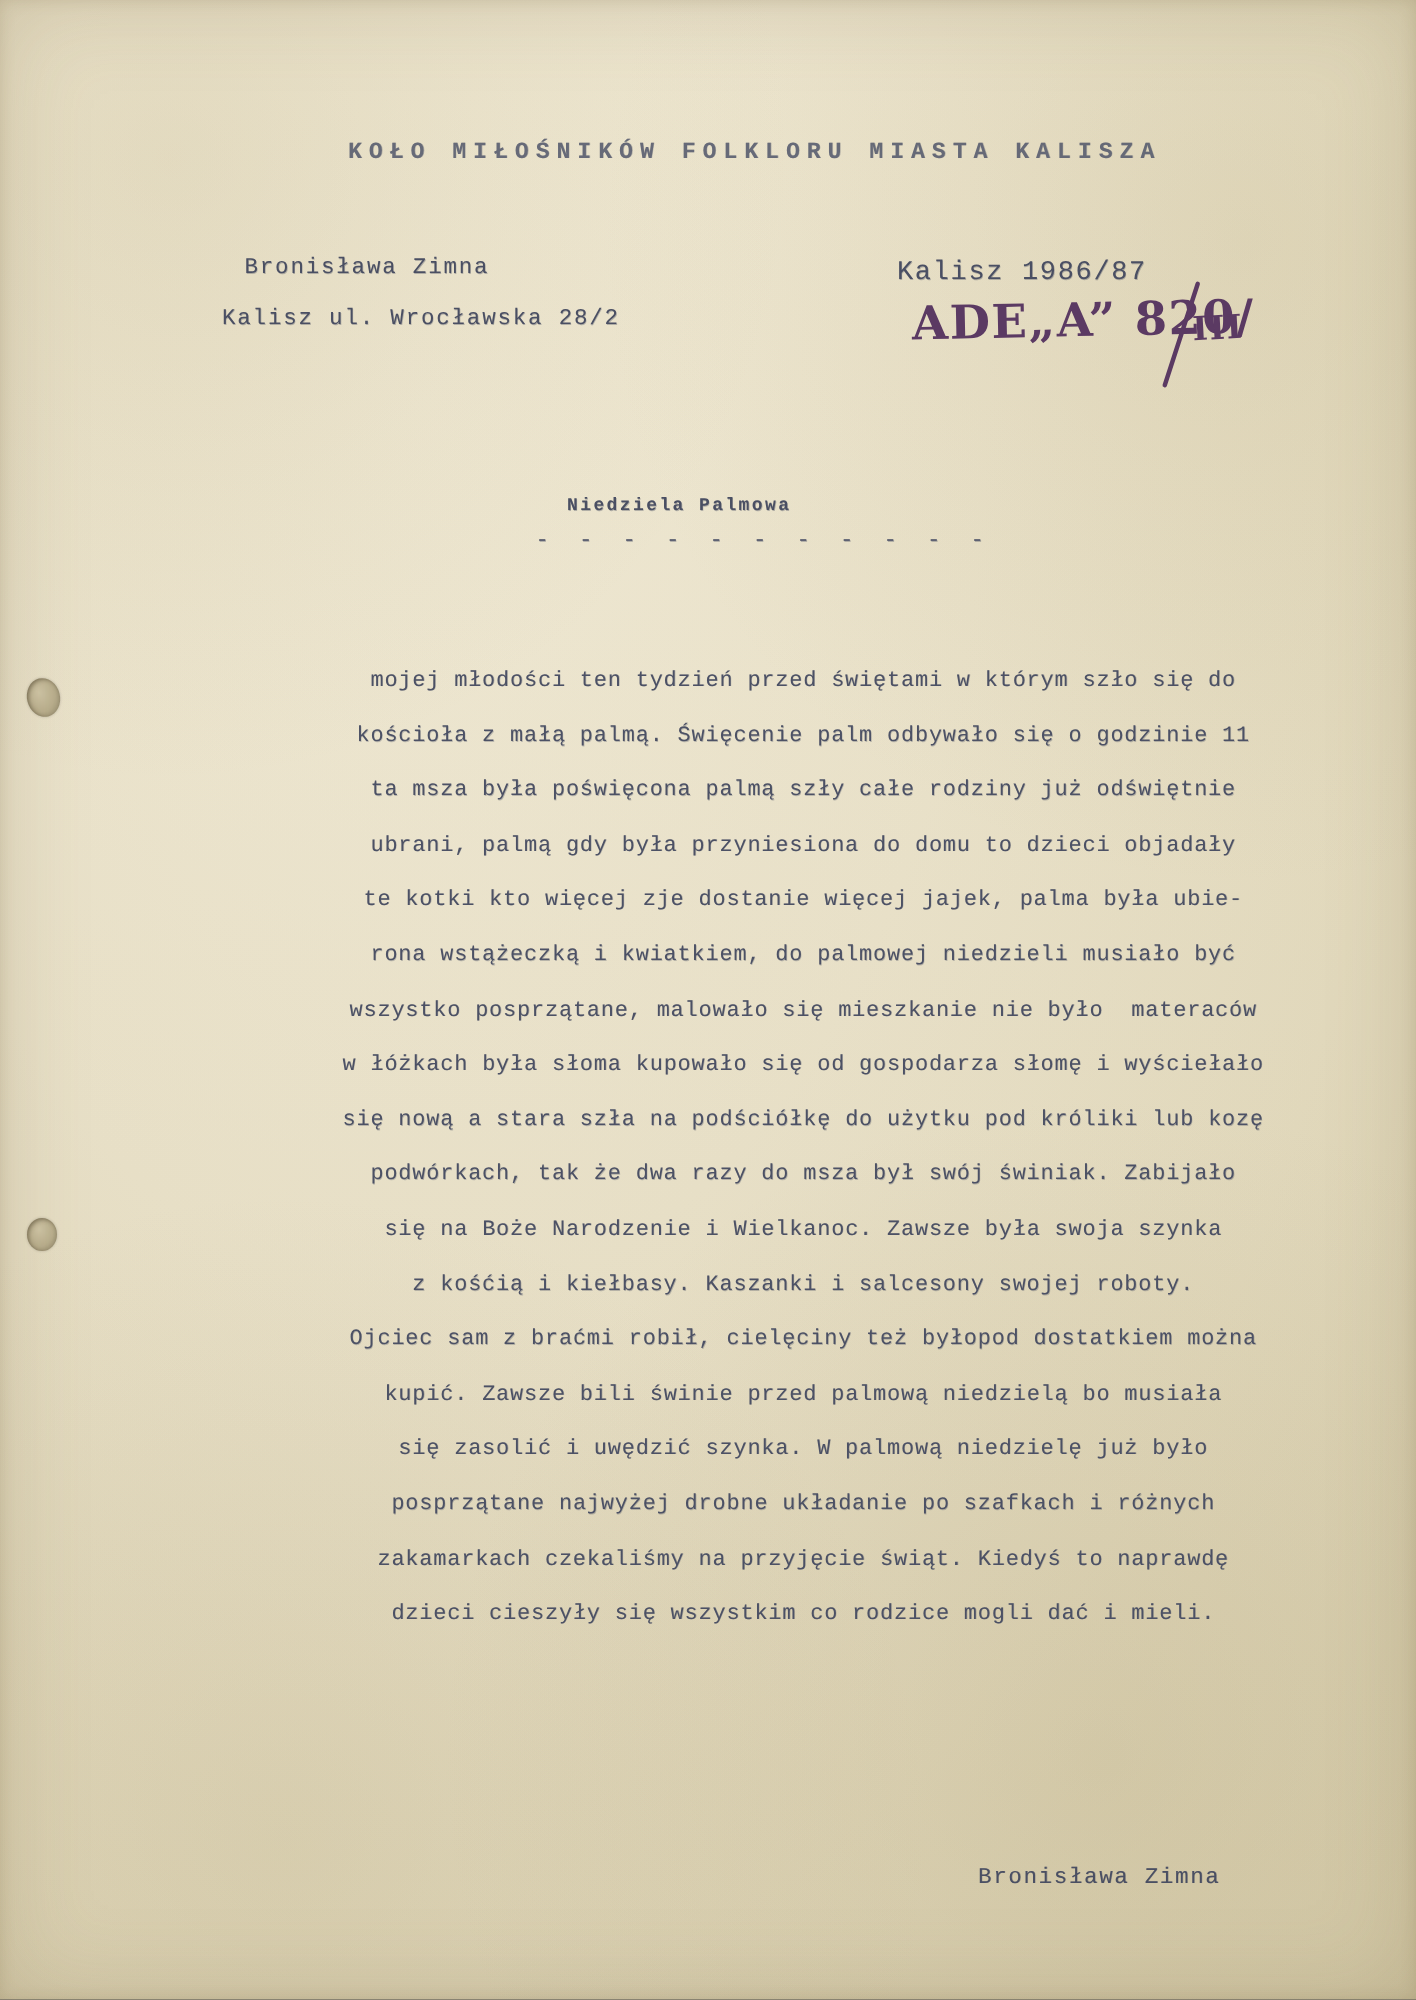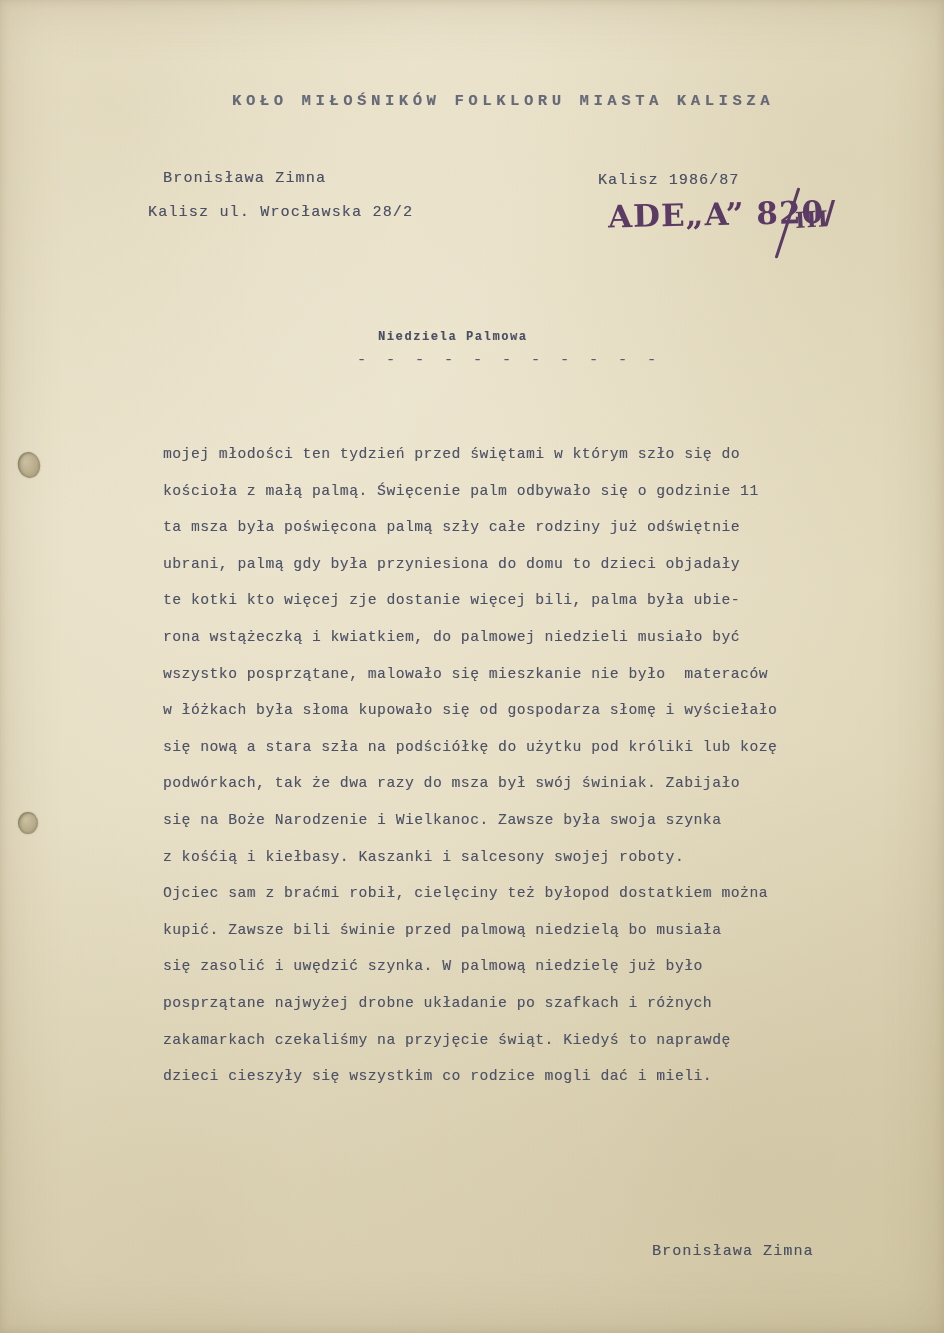--- a/index.html
+++ b/index.html
@@ -11,20 +11,21 @@
     font-family: "Liberation Mono", monospace;
   }
   .page {
     position: relative;
     width: 944px;
     height: 1333px;
     overflow: hidden;
     background:
       radial-gradient(ellipse at 30% 20%, #efe8d2 0%, #eae2c9 40%, #e3dabd 70%, #d9cfae 100%);
     box-sizing: border-box;
+    text-align: center;
   }
   
   .paper-noise {
     position: absolute;
     inset: 0;
     pointer-events: none;
     background:
       radial-gradient(circle at 12% 8%, rgba(180,165,120,0.18) 0%, rgba(180,165,120,0) 28%),
       radial-gradient(circle at 88% 12%, rgba(175,160,115,0.16) 0%, rgba(175,160,115,0) 30%),
       radial-gradient(circle at 78% 88%, rgba(170,155,110,0.20) 0%, rgba(170,155,110,0) 32%),
@@ -65,21 +66,21 @@
   }
   .sender-addr {
     left: 148px;
     top: 204px;
     font-size: 15px;
     letter-spacing: 1.2px;
   }
   .place-date {
     left: 598px;
     top: 172px;
-    font-size: 15px;
+    font-size: 18px;
     letter-spacing: 1.1px;
   }
   .handwrite {
     position: absolute;
     left: 608px;
     top: 196px;
     font-family: "DejaVu Serif", serif;
     font-size: 31px;
     color: #5b3a63;
     letter-spacing: 1px;
@@ -166,21 +167,21 @@
 
   <div class="tw doc-title">Niedziela Palmowa</div>
 
   <div class="tw title-underline">- - - - - - - - - - -</div>
 
   <div class="body-text">
       <div class="line">mojej młodości ten tydzień przed świętami w którym szło się do</div>
       <div class="line">kościoła z małą palmą. Święcenie palm odbywało się o godzinie 11</div>
       <div class="line">ta msza była poświęcona palmą szły całe rodziny już odświętnie</div>
       <div class="line">ubrani, palmą gdy była przyniesiona do domu to dzieci objadały</div>
-      <div class="line">te kotki kto więcej zje dostanie więcej bili, palma była ubie-</div>
+      <div class="line">te kotki kto więcej zje dostanie więcej jajek, palma była ubie-</div>
       <div class="line">rona wstążeczką i kwiatkiem, do palmowej niedzieli musiało być</div>
       <div class="line">wszystko posprzątane, malowało się mieszkanie nie było  materaców</div>
       <div class="line">w łóżkach była słoma kupowało się od gospodarza słomę i wyściełało</div>
       <div class="line">się nową a stara szła na podściółkę do użytku pod króliki lub kozę</div>
       <div class="line">podwórkach, tak że dwa razy do msza był swój świniak. Zabijało</div>
       <div class="line">się na Boże Narodzenie i Wielkanoc. Zawsze była swoja szynka</div>
       <div class="line">z kośćią i kiełbasy. Kaszanki i salcesony swojej roboty.</div>
       <div class="line">Ojciec sam z braćmi robił, cielęciny też byłopod dostatkiem można</div>
       <div class="line">kupić. Zawsze bili świnie przed palmową niedzielą bo musiała</div>
       <div class="line">się zasolić i uwędzić szynka. W palmową niedzielę już było</div>

